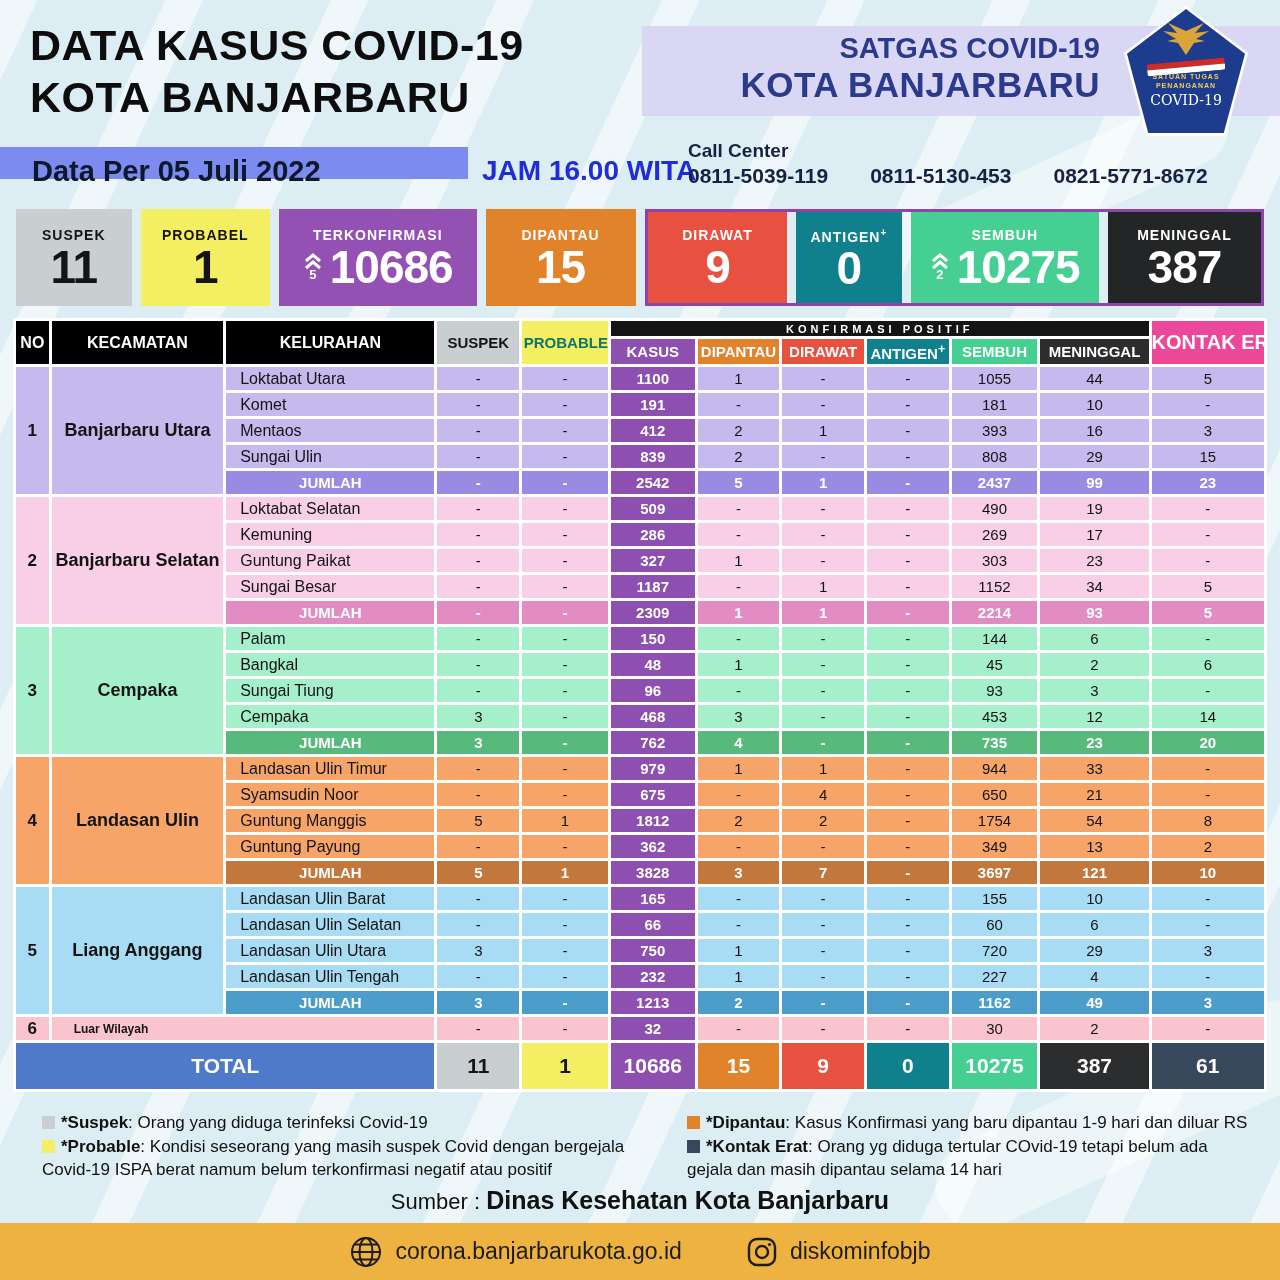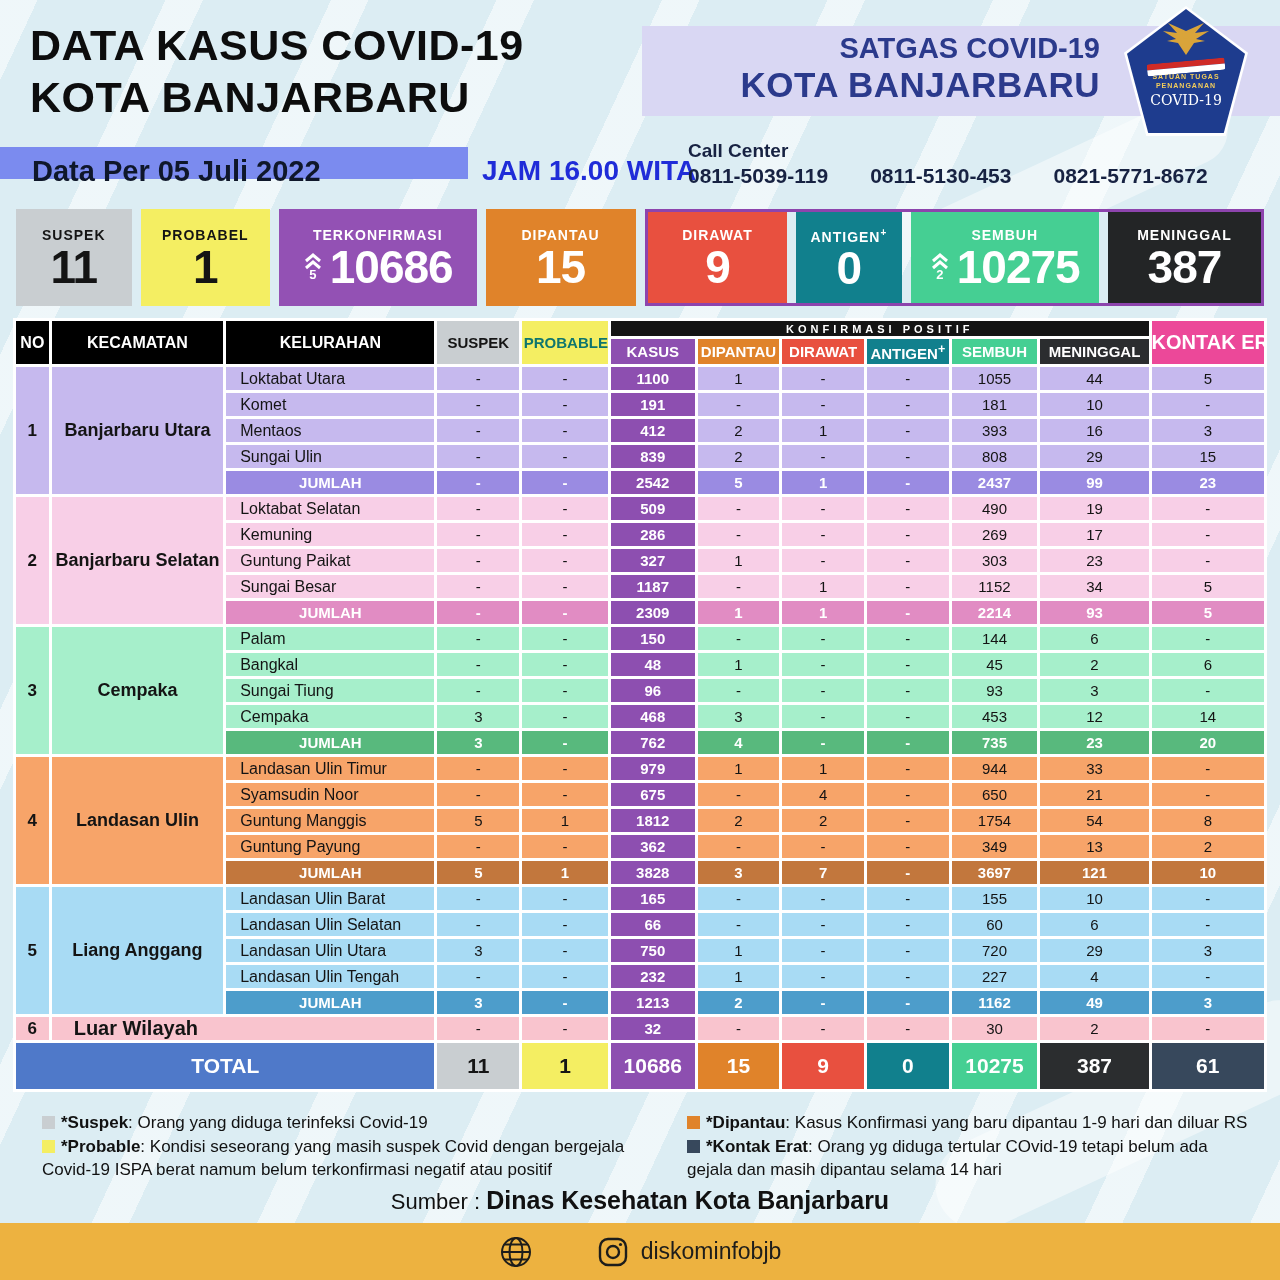--- a/index.html
+++ b/index.html
@@ -66,21 +66,21 @@
   .h-dirawat { background:#e8503f; } .h-antigen { background:#11808d; }
   .h-sembuh { background:#45cf93; } .h-meninggal { background:#2b2d2f; }
   .sub { font-size:15px; height:25px; }
   .h-kontak { background:#ec4899; font-size:20px; }
   td { height:23px; font-size:15px; color:#141414; }
   td.no-cell { font-size:17px; font-weight:700; }
   td.kec-cell { font-size:18px; font-weight:800; }
   td.kel-cell { text-align:left; padding-left:14px; font-size:16px; }
   td.kasus-cell { background:#8d4fb0; color:#fff; font-weight:600; }
   td.jumlah-label, td.jumlah-val { color:#fff; font-weight:800; font-size:15px; }
-  td.luar-label { text-align:left; padding-left:22px; font-size:20px; font-weight:800; }
+  td.luar-label { text-align:left; padding-left:22px; font-size:12px; font-weight:800; }
   .t-purple { background:#c6b9ee; } .tj-purple { background:#9a8be2; }
   .t-pink   { background:#f8cfe7; } .tj-pink   { background:#e18cc3; }
   .t-green  { background:#a6efcb; } .tj-green  { background:#58b97d; }
   .t-orange { background:#f7a469; } .tj-orange { background:#c2773d; }
   .t-blue   { background:#a8dbf4; } .tj-blue   { background:#4d9dcb; }
   .t-pink2  { background:#f9c4ce; }
   tr.total-row td { height:46px; font-size:21px; font-weight:800; color:#fff; }
   .tt-label { background:#4f79c9; } .tt-suspek { background:#c9ced1; color:#151515 !important; }
   .tt-probable { background:#f4ee62; color:#151515 !important; }
   .tt-kasus { background:#8d4fb0; } .tt-dipantau { background:#e0832a; }
@@ -604,20 +604,21 @@
 
   <div class="footerbar">
       <div class="f-item">
         <span>
           <svg width="34" height="34" viewBox="0 0 34 34" fill="none" stroke="#1d1d1b" stroke-width="2">
             <circle cx="17" cy="17" r="14"></circle>
             <ellipse cx="17" cy="17" rx="6.5" ry="14"></ellipse>
             <path d="M3 17 h28 M5 9.5 h24 M5 24.5 h24"></path>
           </svg>
         </span>
+        <span>corona.banjarbarukota.go.id</span>
       </div>
       <div class="f-item">
         <span>
           <svg width="32" height="32" viewBox="0 0 32 32" fill="none" stroke="#1d1d1b" stroke-width="2.4">
             <rect x="3" y="3" width="26" height="26" rx="8"></rect>
             <circle cx="16" cy="16" r="6"></circle>
             <circle cx="23.5" cy="8.5" r="1.6" fill="#1d1d1b" stroke="none"></circle>
           </svg>
         </span>
         <span>diskominfobjb</span>

